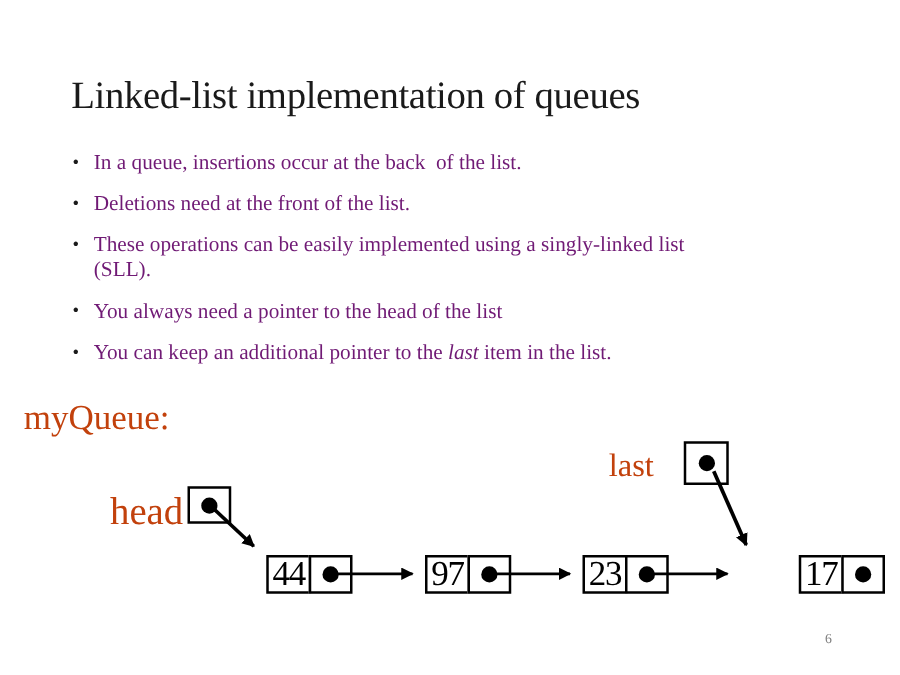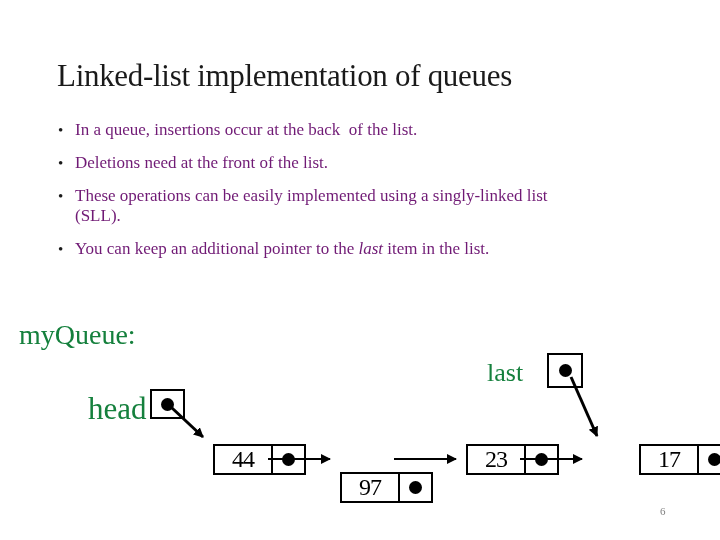--- a/index.html
+++ b/index.html
@@ -24,58 +24,59 @@
     position:relative;padding-left:17px;margin:0 0 13px 0;
   }
   ul.bullets li::before{
     content:"\2022";
     position:absolute;left:0;top:0;
     font-size:15px;color:#1a1a1a;
   }
   ul.bullets li span{white-space:pre-wrap;}
   .em-italic{font-style:italic;}
   .accent-label{
-    position:absolute;color:#15803d;white-space:nowrap;
+    position:absolute;color:#c2410c;white-space:nowrap;
   }
   .queue-label{left:19px;top:319px;font-size:28px;}
   .head-label{left:88px;top:391px;font-size:31px;}
   .last-label{left:487px;top:358px;font-size:26px;}
   .ptr-box{
     position:absolute;background:#fff;border:2px solid #000;
     display:flex;align-items:center;justify-content:center;
     box-sizing:border-box;
   }
   .head-box{left:150px;top:389px;width:35px;height:30px;}
   .last-box{left:547px;top:353px;width:36px;height:35px;}
   .dot{width:13px;height:13px;border-radius:50%;background:#000;}
   .node{position:absolute;display:flex;top:444px;}
   .cell{
     box-sizing:border-box;border:2px solid #000;background:#fff;
     height:31px;display:flex;align-items:center;justify-content:center;
   }
-  .cell.value{width:60px;font-size:24px;color:#000;letter-spacing:-1px;}
+  .cell.value{width:36px;font-size:28px;color:#000;letter-spacing:-1px;}
   .cell.pointer{width:35px;margin-left:-2px;}
-  .node-0{left:213px;} .node-1{left:340px;margin-top:28px;} .node-2{left:466px;} .node-3{left:592px;padding-left:47px;}
+  .node-0{left:213px;} .node-1{left:340px;} .node-2{left:466px;} .node-3{left:592px;padding-left:47px;}
   svg.arrows{position:absolute;left:0;top:0;pointer-events:none;}
   .page-number{
     position:absolute;left:660px;top:505px;
     font-size:11px;color:#7f7f7f;
   }
 </style>
 </head>
 <body>
 
 <div id="slide">
 
   <div class="slide-title">Linked-list implementation of queues</div>
 
   <ul class="bullets">
     <li><span>In a queue, insertions occur at the back  of the list.</span></li>
     <li><span>Deletions need at the front of the list.</span></li>
     <li><span>These operations can be easily implemented using a singly-linked list</span><br><span>(SLL).</span></li>
+    <li><span>You always need a pointer to the head of the list</span></li>
     <li><span>You can keep an additional pointer to the </span><span class="em-italic">last</span><span> item in the list.</span></li>
   </ul>
 
   <div class="accent-label queue-label">myQueue:</div>
 
   <div class="accent-label head-label">head</div>
   <div class="ptr-box head-box">
     <div class="dot"></div>
   </div>
 

